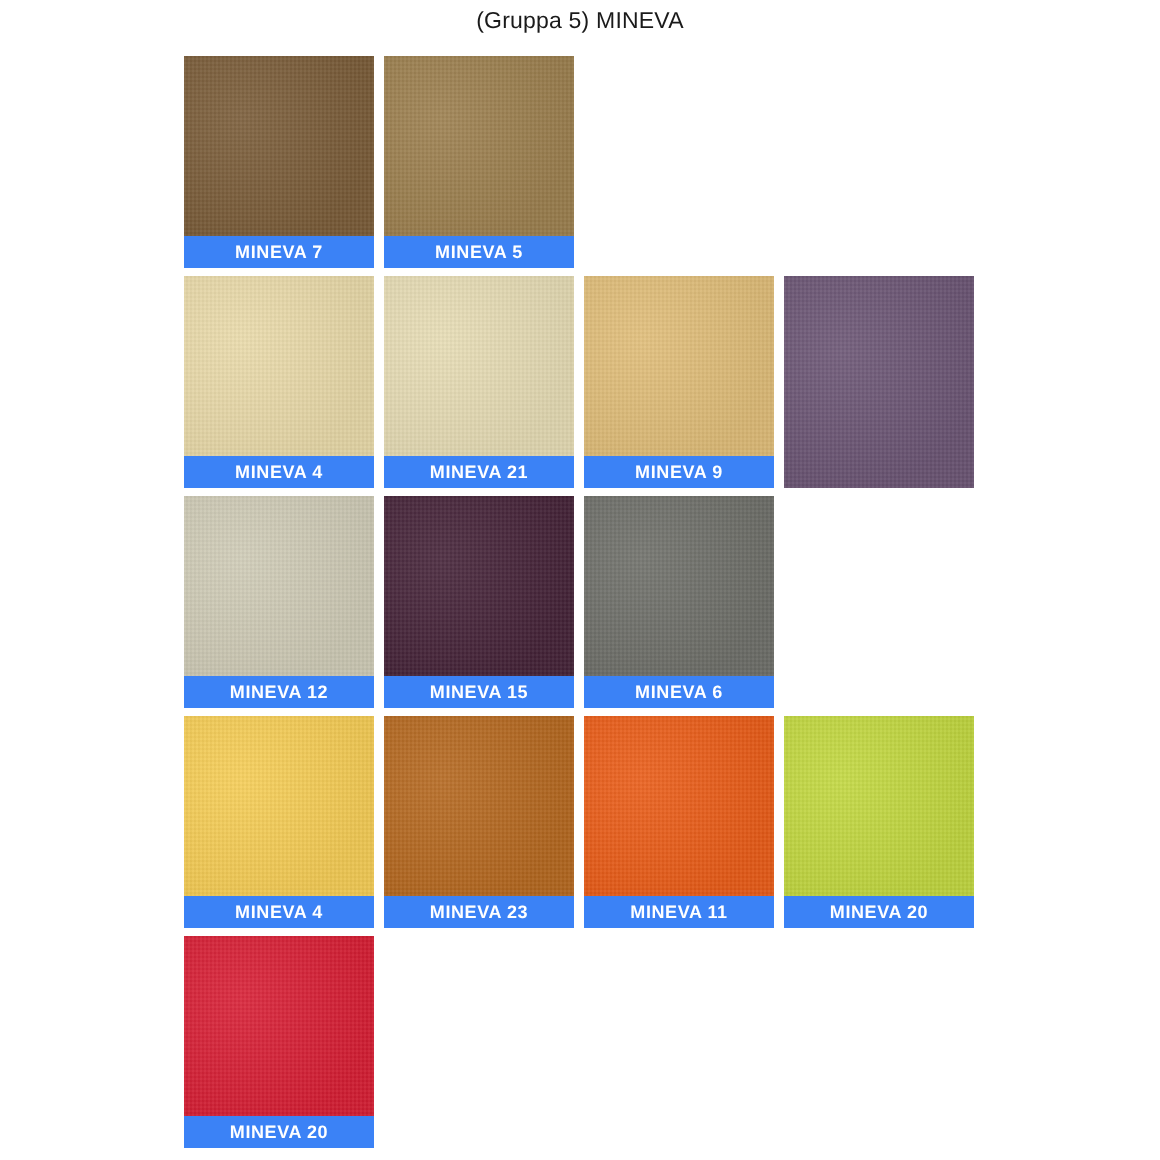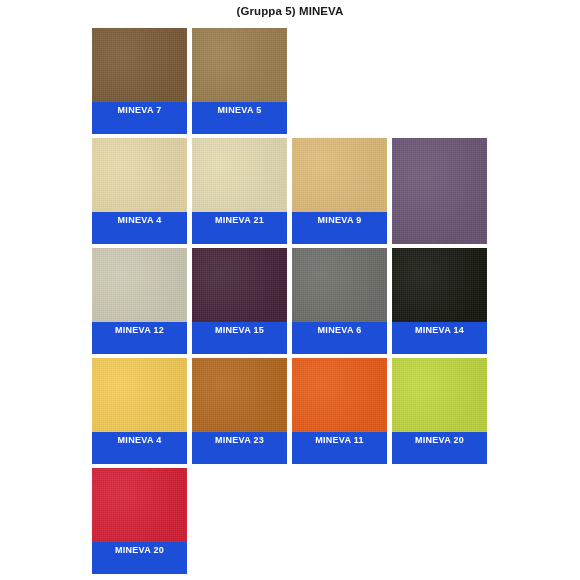--- a/index.html
+++ b/index.html
@@ -14,21 +14,21 @@
     font-family: "Liberation Sans", sans-serif;
     position: relative;
   }
   #page-title {
     position: absolute;
     top: 5px;
     left: 0;
     width: 580px;
     text-align: center;
     font-size: 11.5px;
-    font-weight: bold;
+    font-weight: normal;
     color: #1a1a1a;
     letter-spacing: 0.1px;
   }
   #swatch-grid {
     position: absolute;
     top: 28px;
     left: 92px;
     width: 400px;
   }
   .swatch-row {
@@ -59,23 +59,23 @@
     content: "";
     position: absolute;
     inset: 0;
     background:
       repeating-linear-gradient(90deg, rgba(255,255,255,0.035) 0px, rgba(255,255,255,0.035) 1px, rgba(0,0,0,0.025) 1px, rgba(0,0,0,0.025) 2px),
       repeating-linear-gradient(0deg, rgba(255,255,255,0.03) 0px, rgba(255,255,255,0.03) 1px, rgba(0,0,0,0.02) 1px, rgba(0,0,0,0.02) 2px),
       radial-gradient(circle at 30% 35%, rgba(255,255,255,0.07), rgba(0,0,0,0.05) 75%);
     pointer-events: none;
   }
   .swatch-label {
-    height: 32px;
+    height: 16px;
     line-height: 16px;
-    background: #1d4ed8;
+    background: #3b82f6;
     color: #ffffff;
     font-size: 9px;
     font-weight: bold;
     text-align: center;
     letter-spacing: 0.3px;
     white-space: nowrap;
     overflow: hidden;
   }
 </style>
 </head>
@@ -118,24 +118,20 @@
         <div class="swatch-label">MINEVA 12</div>
       </div>
       <div class="swatch-cell">
         <div class="swatch-color" style="background: rgb(69, 35, 56);"></div>
         <div class="swatch-label">MINEVA 15</div>
       </div>
       <div class="swatch-cell">
         <div class="swatch-color" style="background: rgb(110, 111, 105);"></div>
         <div class="swatch-label">MINEVA 6</div>
       </div>
-      <div class="swatch-cell">
-        <div class="swatch-color" style="background: rgb(22, 24, 15);"></div>
-        <div class="swatch-label">MINEVA 14</div>
-      </div>
     </div>
     <div class="swatch-row">
       <div class="swatch-cell">
         <div class="swatch-color" style="background: rgb(246, 205, 85);"></div>
         <div class="swatch-label">MINEVA 4</div>
       </div>
       <div class="swatch-cell">
         <div class="swatch-color" style="background: rgb(181, 104, 31);"></div>
         <div class="swatch-label">MINEVA 23</div>
       </div>

